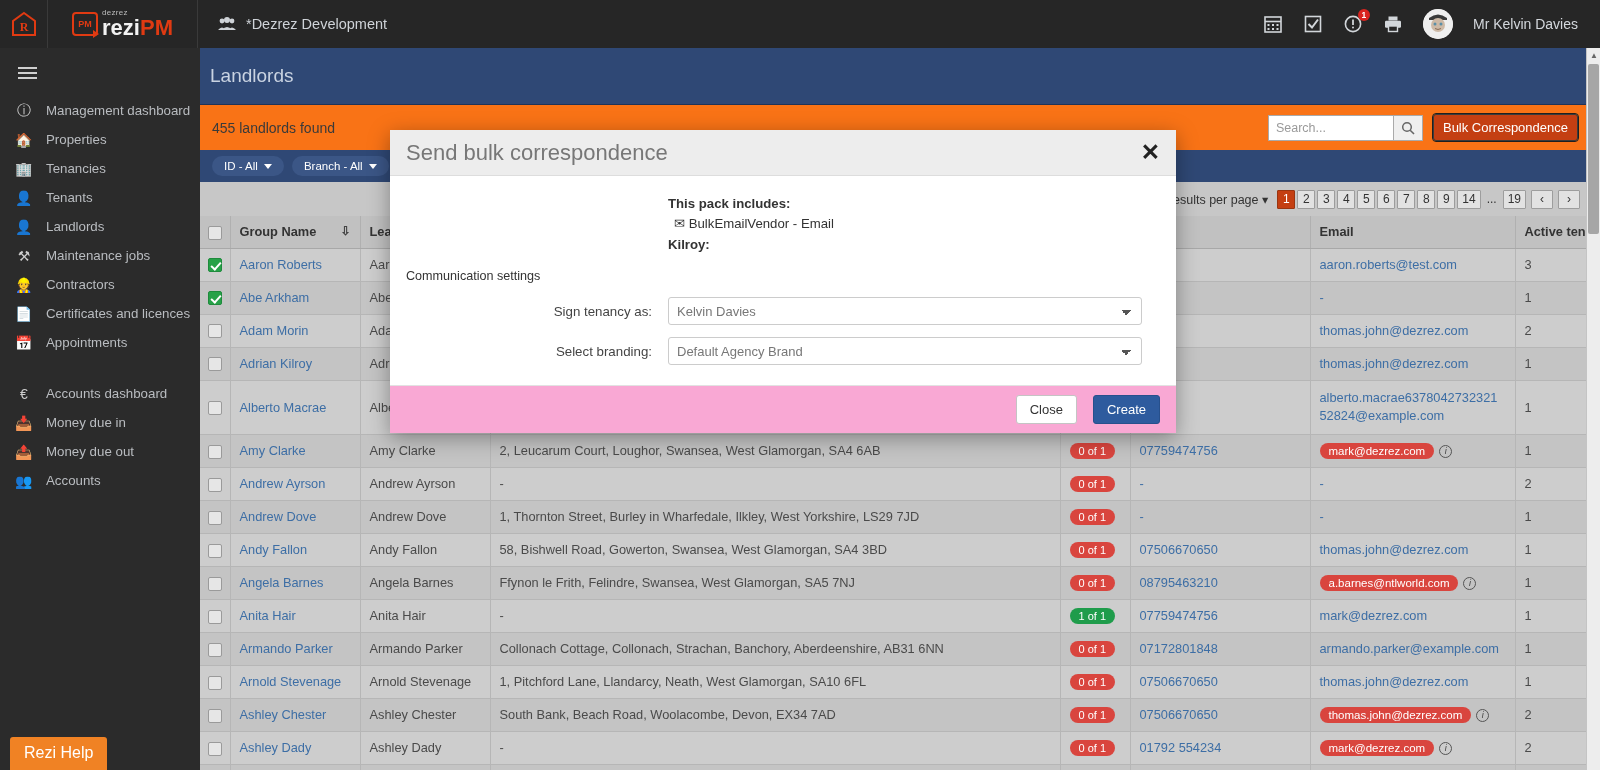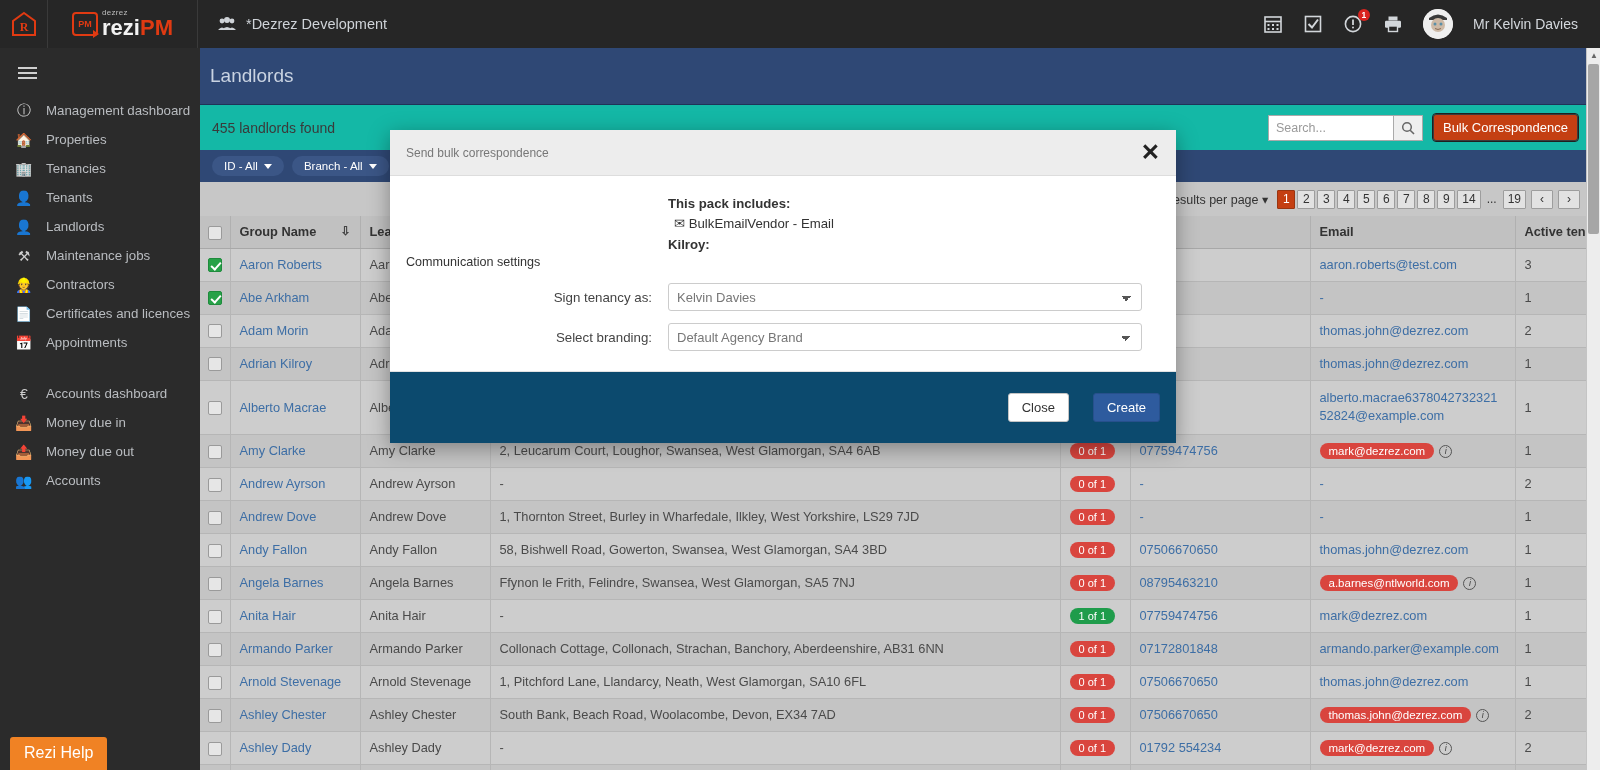--- a/index.html
+++ b/index.html
@@ -75,21 +75,21 @@
 
   
   .main { position: absolute; top: 48px; left: 200px; width: 1390px; height: 722px; background: #c7c7c7; }
   .page-head {
     height: 57px; background: #2f4875; display: flex; align-items: center; padding-left: 10px;
     border-bottom: 1px solid #203358;
   }
   .page-title { color: #c9d3e2; font-size: 19px; }
 
   .subbar {
-    height: 45px; background: #14b8a6; display: flex; align-items: center;
+    height: 45px; background: #f97316; display: flex; align-items: center;
     padding: 0 12px 0 12px;
   }
   .found { font-size: 14px; color: #3a3a3a; }
   .subbar-right { margin-left: auto; display: flex; align-items: center; gap: 10px; }
   .search-wrap { display: flex; height: 26px; }
   .search-input {
     width: 125px; height: 26px; border: 1px solid #aaa; border-right: none;
     background: #fff; font-size: 12.5px; padding: 0 7px; color: #333;
     font-family: "Liberation Sans", sans-serif;
   }
@@ -183,42 +183,42 @@
 
   
   .modal {
     position: absolute; top: 130px; left: 390px; width: 786px; background: #fff;
     box-shadow: 0 5px 20px rgba(0,0,0,.35); z-index: 50;
   }
   .modal-head {
     background: #ededed; height: 46px; display: flex; align-items: center;
     padding: 0 16px; border-bottom: 1px solid #ddd;
   }
-  .modal-title { font-size: 12px; color: #777; }
+  .modal-title { font-size: 22px; color: #777; }
   .modal-x { margin-left: auto; font-size: 23px; color: #222; cursor: pointer; line-height: 1; font-weight: bold; }
   .modal-body { padding: 18px 18px 8px 0; }
   .frow { display: flex; align-items: center; margin-bottom: 12px; }
   .flabel { width: 278px; text-align: right; padding-right: 16px; font-size: 13.3px; color: #444; }
   .fsel {
     flex: 1; height: 28px; border: 1px solid #ccc; border-radius: 3px; background: #fff;
     font-size: 13px; color: #777; padding: 0 8px; font-family: "Liberation Sans", sans-serif;
     appearance: none; background-image:
       linear-gradient(45deg, transparent 50%, #555 50%),
       linear-gradient(135deg, #555 50%, transparent 50%);
     background-position: calc(100% - 15px) 12px, calc(100% - 10px) 12px;
     background-size: 5px 5px, 5px 5px; background-repeat: no-repeat;
     margin-right: 16px;
   }
   .packinfo { margin-left: 278px; padding-left: 0; font-size: 13.2px; color: #333; line-height: 1.55; }
   .packinfo .bold { font-weight: bold; }
   .packinfo .indent { padding-left: 6px; }
-  .comm-settings { font-size: 12.6px; color: #333; margin: 0 0 14px 16px; }
+  .comm-settings { font-size: 12.6px; color: #333; margin: 14px 0 14px 16px; }
   .modal-foot {
-    border-top: 1px solid #e2e2e2; padding: 21px 16px; display: flex;
-    justify-content: flex-end; gap: 24px; background: #0c4a6e;
+    border-top: 1px solid #e2e2e2; padding: 9px 16px; display: flex;
+    justify-content: flex-end; gap: 16px; background: #f9a8d4;
   }
   .btn {
     font-size: 13px; padding: 6px 13px; border-radius: 3px; cursor: pointer;
     font-family: "Liberation Sans", sans-serif;
   }
   .btn-close { background: #fff; border: 1px solid #c4c4c4; color: #333; }
   .btn-create { background: #2e5b9e; border: 1px solid #27508c; color: #fff; }
 </style>
 </head>
 <body>

